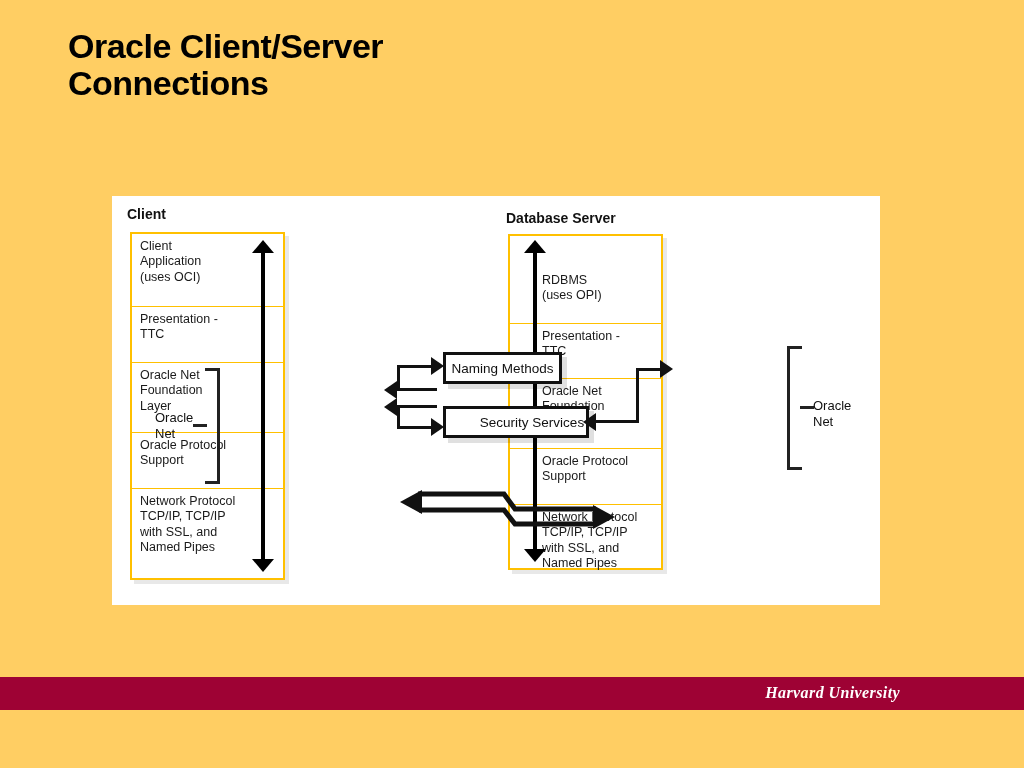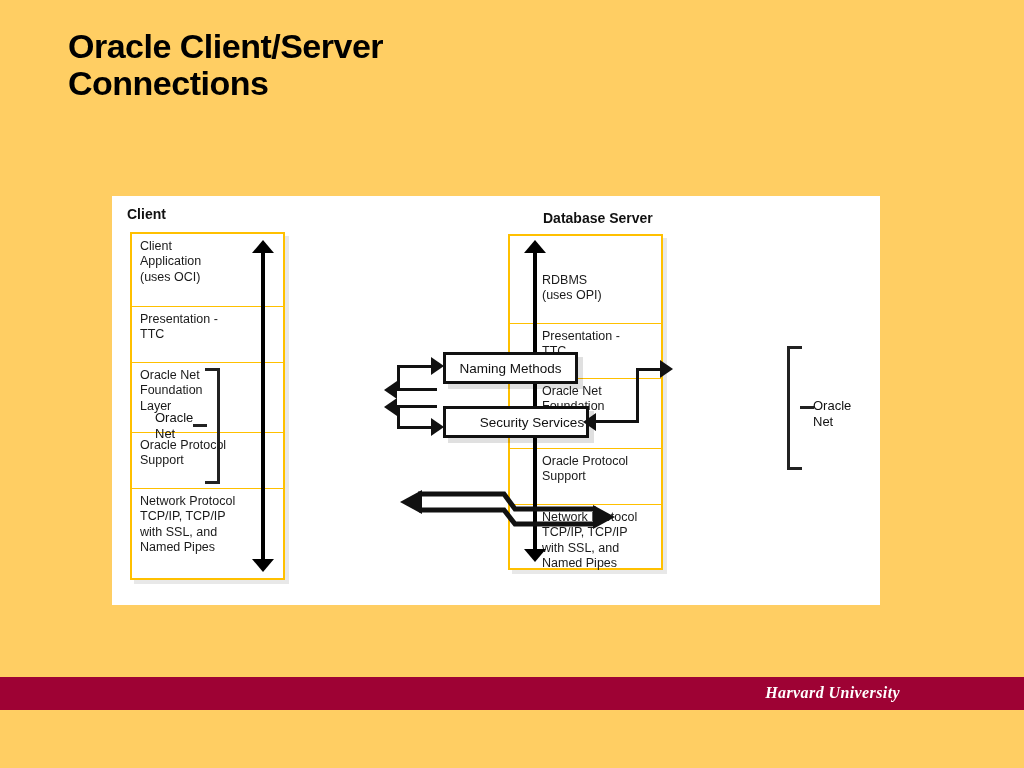--- a/index.html
+++ b/index.html
@@ -35,21 +35,21 @@
 
   
   .col-heading {
     position:absolute;
     font-size:14px;
     font-weight:bold;
     color:#111;
     white-space:nowrap;
   }
   #client-heading   { left:127px; top:206px; }
-  #server-heading   { left:506px; top:210px;margin-left:37px; }
+  #server-heading   { left:506px; top:210px; }
 
   
   .stack {
     position:absolute;
     border:2px solid #FFC000;
     background:#FFFFFF;
     box-shadow:4px 4px 0 rgba(0,0,0,0.09);
   }
   #client-stack { left:130px; top:232px; width:155px; height:348px; }
   #server-stack { left:508px; top:234px; width:155px; height:336px; }
@@ -129,21 +129,21 @@
     border:3px solid #111;
     background:#FFFFFF;
     font-size:13.5px;
     color:#111;
     display:flex;
     align-items:center;
     justify-content:center;
     box-shadow:5px 5px 0 rgba(0,0,0,0.12);
     white-space:nowrap;
   }
-  #naming-methods-box   { left:443px; top:352px; width:135px; height:32px; }
+  #naming-methods-box   { left:443px; top:352px; width:119px; height:32px; }
   #security-services-box{ left:443px; top:406px; width:146px; height:32px;padding-left:32px; }
 
   
   .ln { position:absolute; background:#111; }
   .ah { position:absolute; width:0; height:0; }
   .ah-left  { border-top:9px solid transparent; border-bottom:9px solid transparent; border-right:13px solid #111; }
   .ah-right { border-top:9px solid transparent; border-bottom:9px solid transparent; border-left:13px solid #111; }
 
   
   #network-zigzag { position:absolute; left:400px; top:488px; width:215px; height:44px; }

